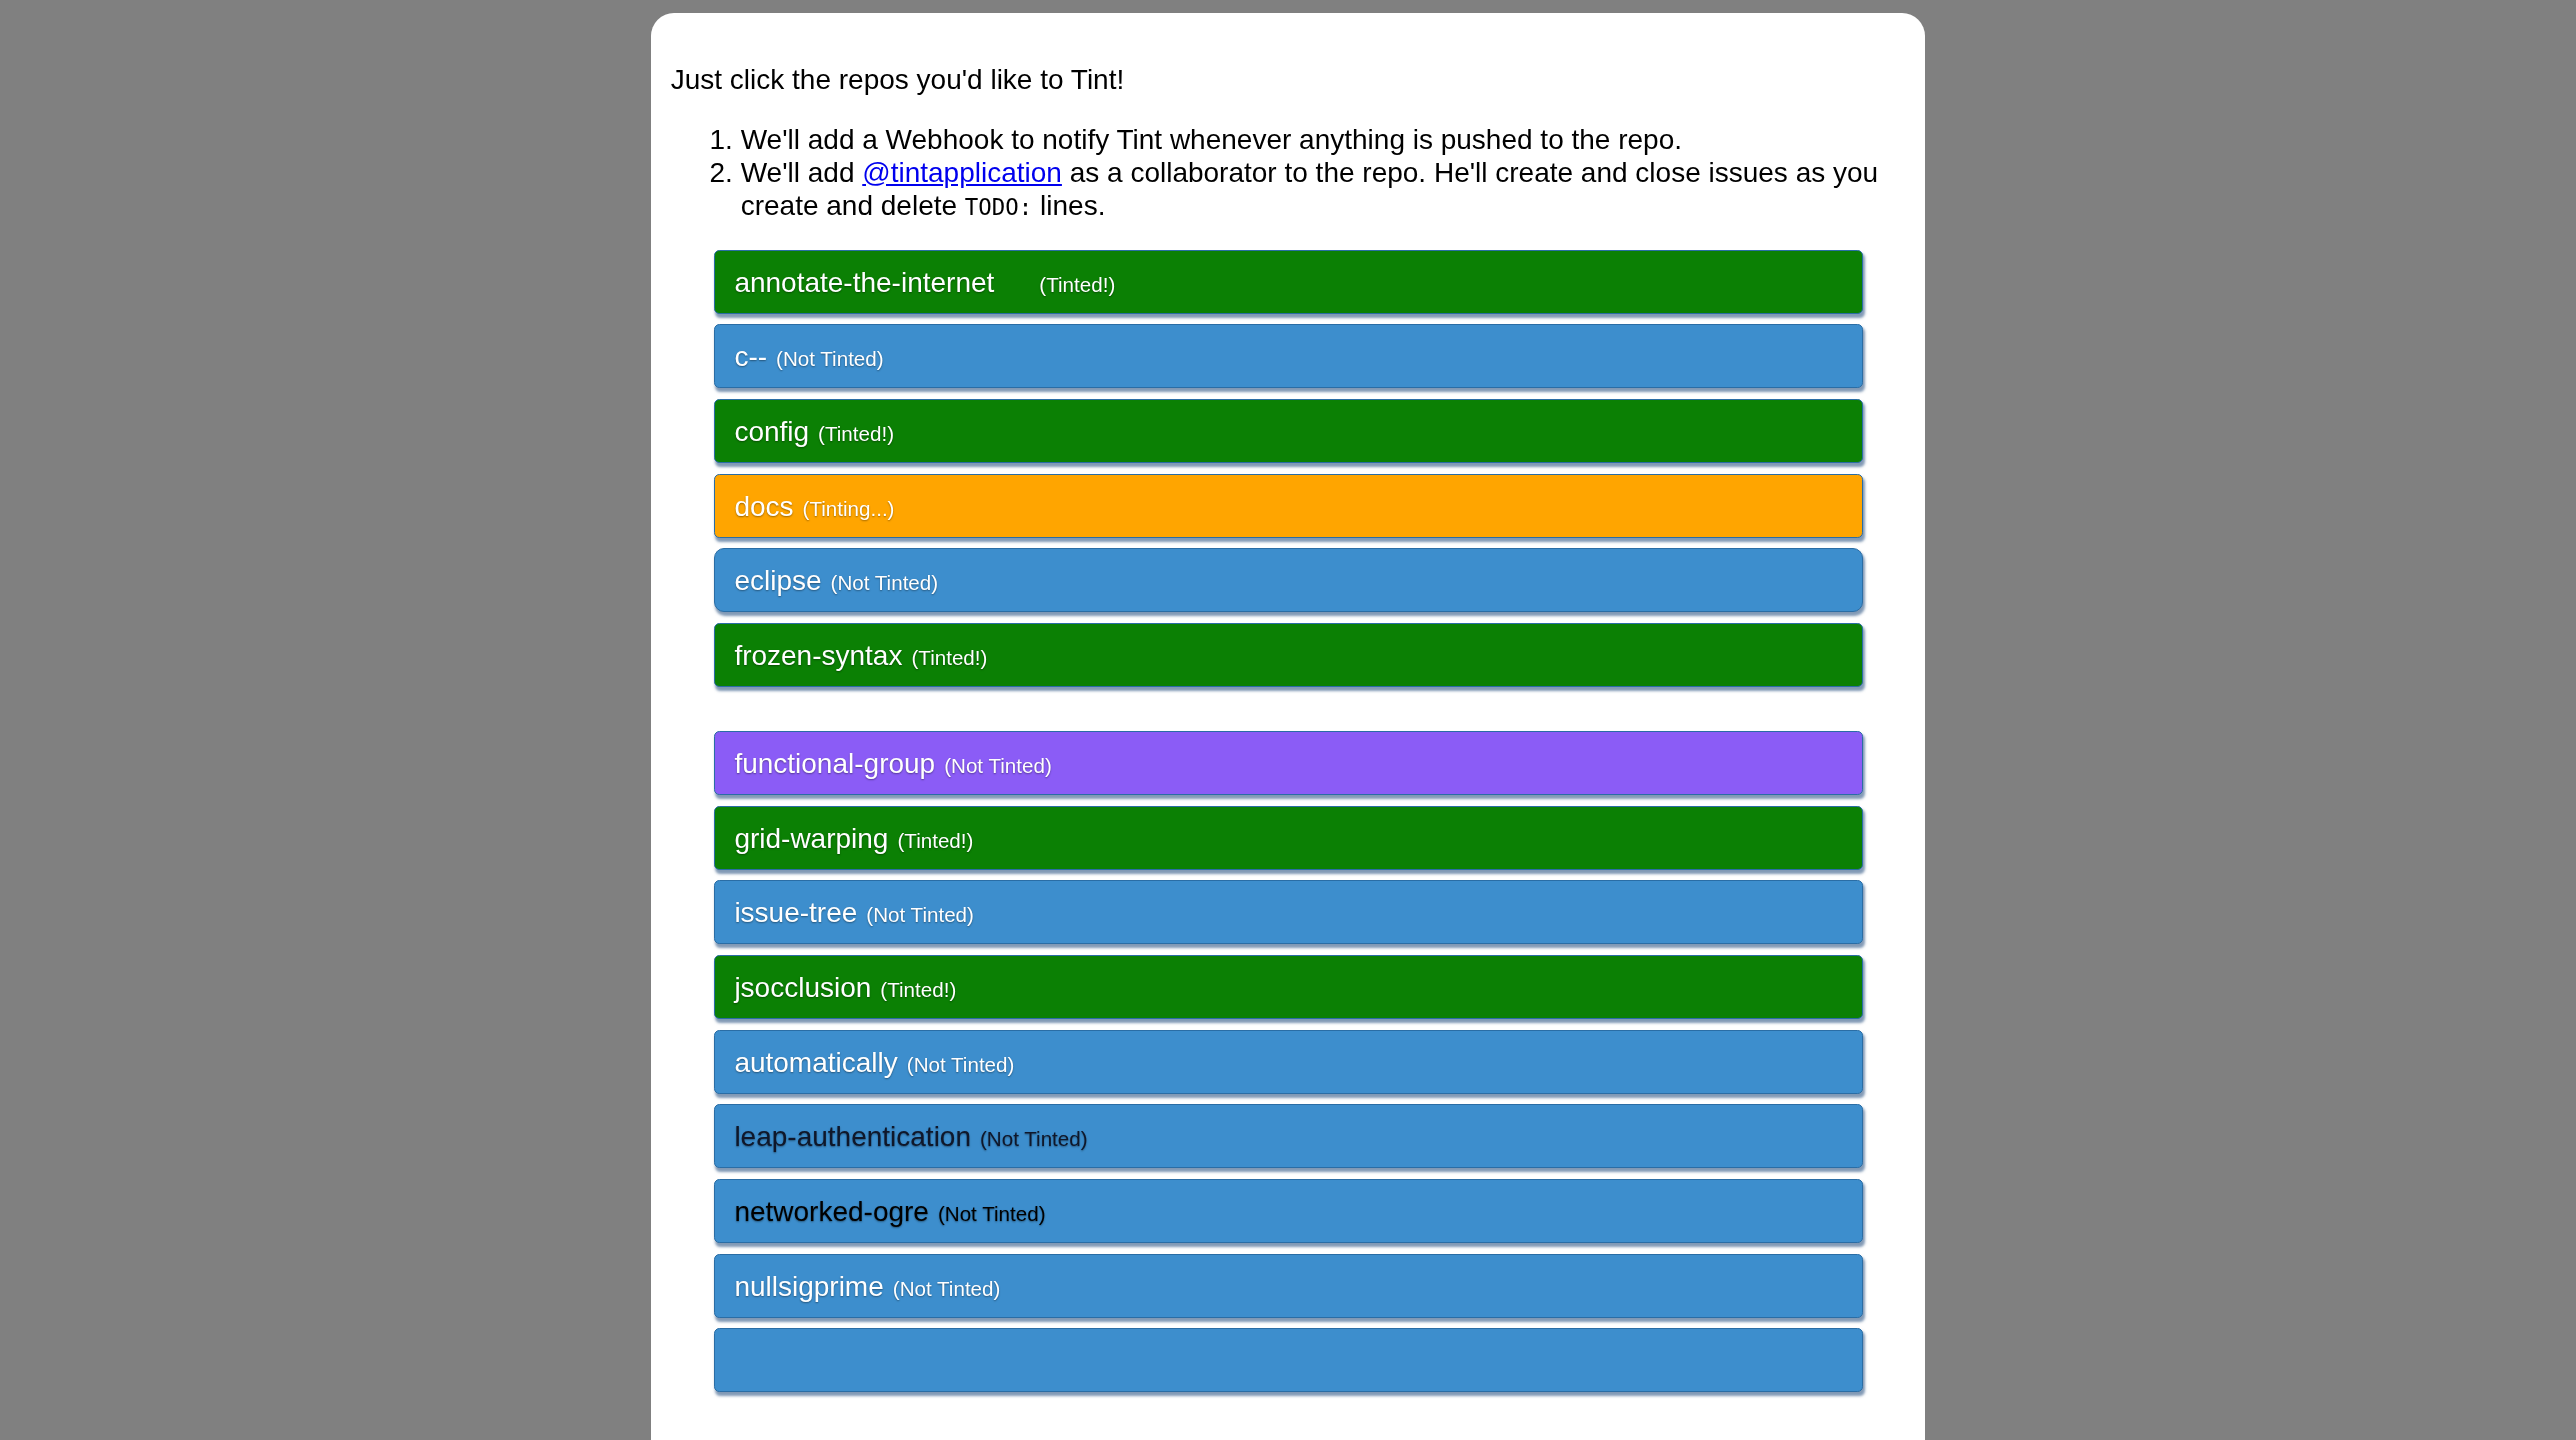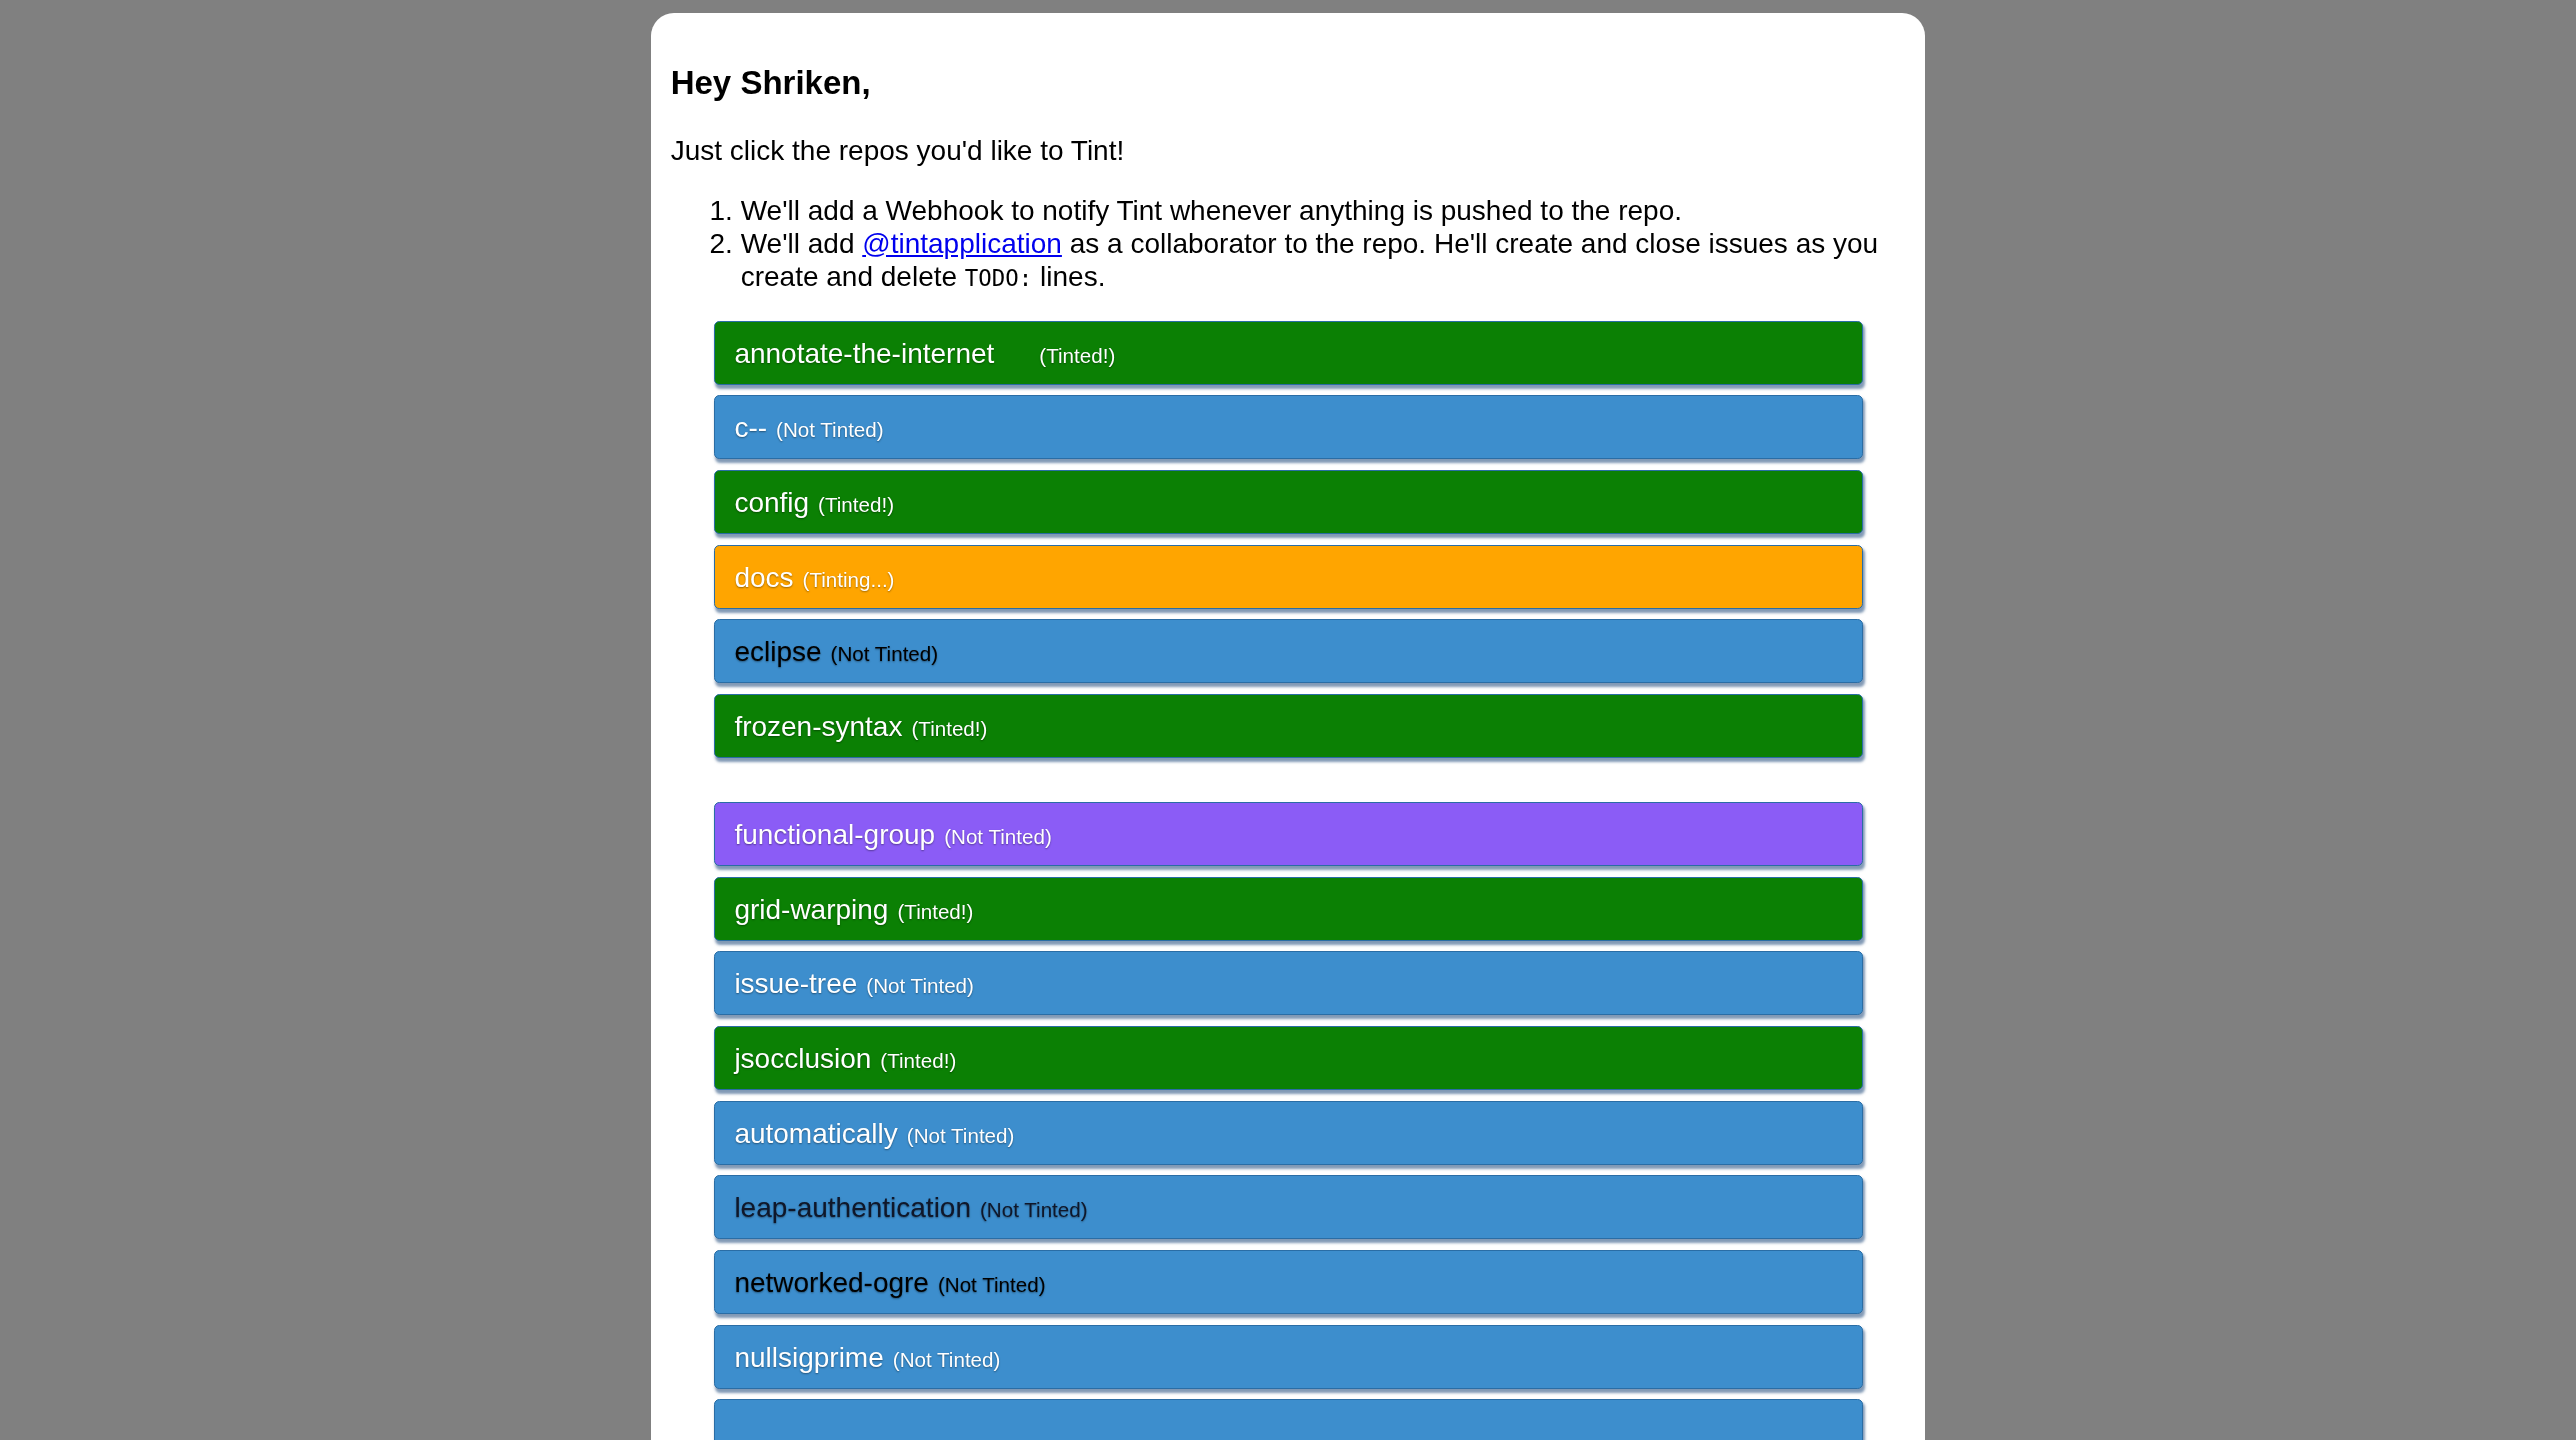--- a/index.html
+++ b/index.html
@@ -79,21 +79,20 @@
   .repo-btn .repo-status {
     font-size: 20.6px;
     margin-left: 9px;
   }
 </style>
 </head>
 <body>
 
 <div class="card">
 
-  <h1 class="greeting">Hey Shriken,</h1>
 
   <p class="para">Just click the repos you'd like to Tint!</p>
 
 
   <ol class="steps">
     <li>
       <span>We'll add a Webhook to notify Tint whenever anything is pushed to the repo.</span>
     </li>
     <li>
       <span>We'll add </span><a class="collab-link">@tintapplication</a><span> as a collaborator to the repo. He'll create and close issues as you create and delete </span><code class="todo">TODO:</code><span> lines.</span>
@@ -110,21 +109,21 @@
       <span class="repo-status">(Not Tinted)</span>
     </button>
       <button class="repo-btn" style="background: rgb(11, 128, 4); color: rgb(255, 255, 255);">
       <span class="repo-name">config</span>
       <span class="repo-status">(Tinted!)</span>
     </button>
       <button class="repo-btn" style="background: rgb(255, 165, 0); color: rgb(255, 255, 255);">
       <span class="repo-name">docs</span>
       <span class="repo-status">(Tinting...)</span>
     </button>
-      <button class="repo-btn" style="background: rgb(61, 142, 205); color: #000000;">
+      <button class="repo-btn" style="background: rgb(61, 142, 205); color: #ffffff; border-radius: 10px;">
       <span class="repo-name">eclipse</span>
       <span class="repo-status">(Not Tinted)</span>
     </button>
       <button class="repo-btn" style="background: rgb(11, 128, 4); color: rgb(255, 255, 255);">
       <span class="repo-name">frozen-syntax</span>
       <span class="repo-status">(Tinted!)</span>
     </button>
       <button class="repo-btn" style="background: #8b5cf6; color: rgb(255, 255, 255); margin-top: 44px;">
       <span class="repo-name">functional-group</span>
       <span class="repo-status">(Not Tinted)</span>

